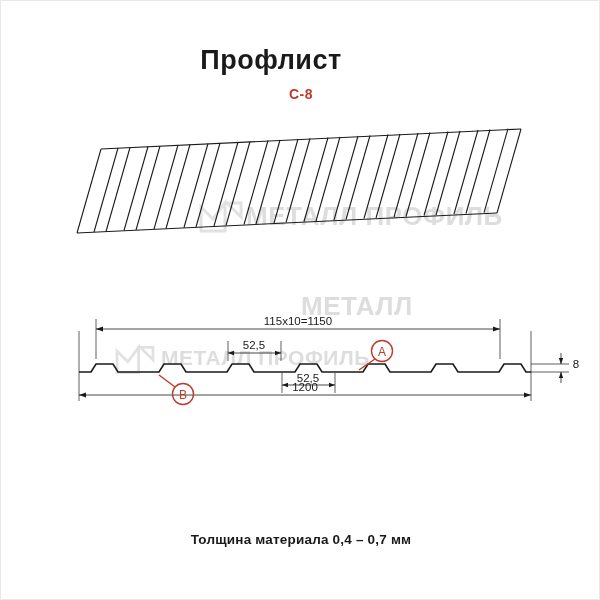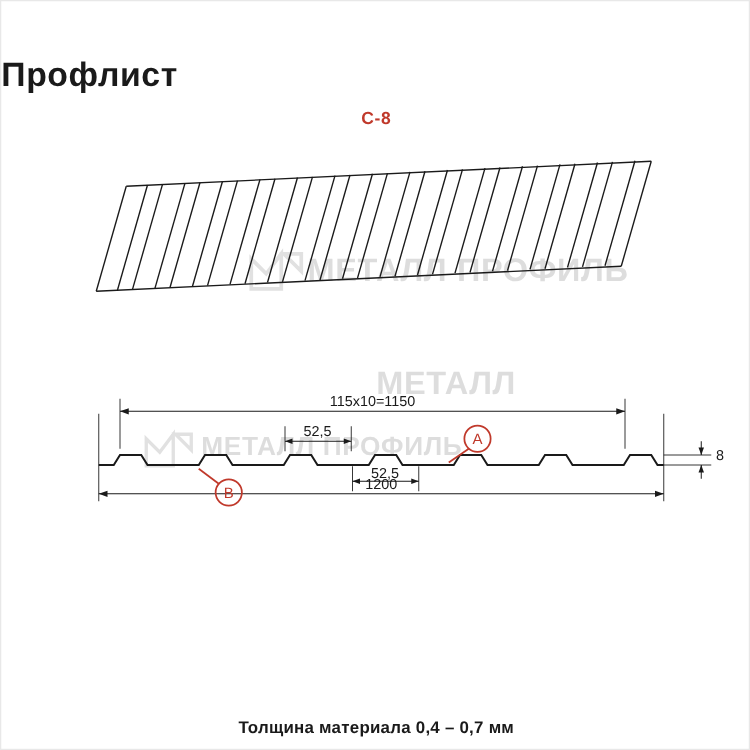--- a/index.html
+++ b/index.html
@@ -19,20 +19,21 @@
     position: absolute;
     inset: 0;
     border: 1px solid #e8e8e8;
     box-sizing: border-box;
   }
   .title {
     position: absolute;
     top: 44px;
     left: 0;
     width: 540px;
+    text-align: center;
     font-size: 27px;
     font-weight: bold;
     letter-spacing: 0.5px;
     color: #1a1a1a;
   }
   .subtitle {
     position: absolute;
     top: 85px;
     left: 0;
     width: 600px;
@@ -45,21 +46,20 @@
   .footer {
     position: absolute;
     top: 531px;
     left: 0;
     width: 600px;
     text-align: center;
     font-size: 13.5px;
     font-weight: bold;
     color: #1a1a1a;
     letter-spacing: 0.2px;
-    margin-top: 42px;
   }
   .svg-layer {
     position: absolute;
     top: 0;
     left: 0;
   }
   .wm {
     position: absolute;
     font-family: "Liberation Sans", sans-serif;
     font-weight: bold;

